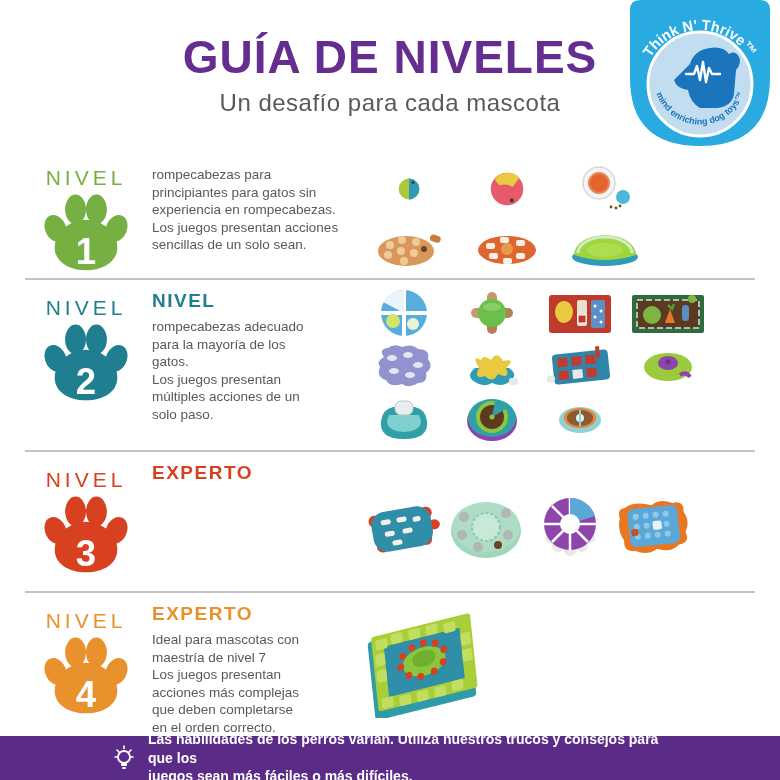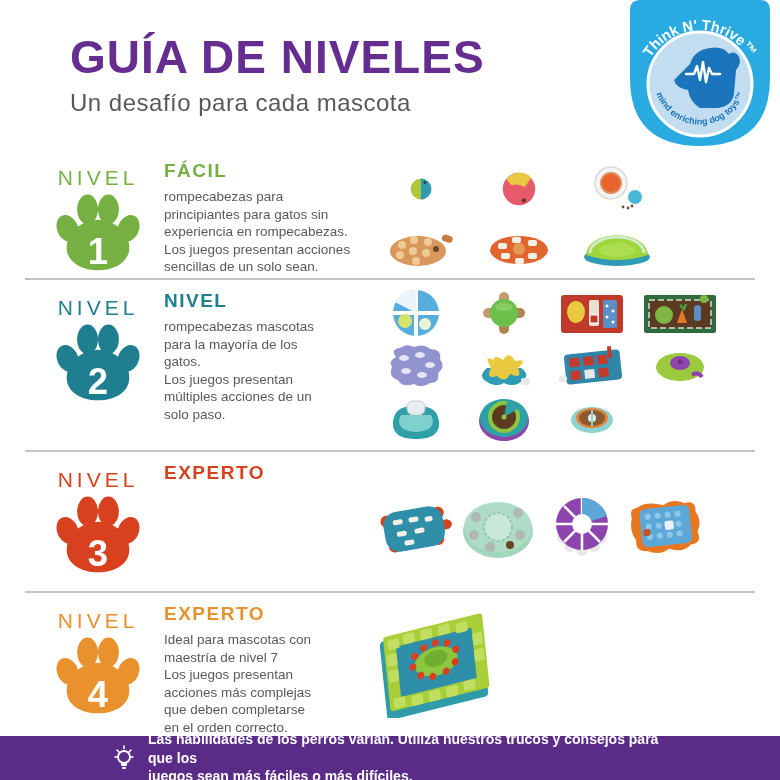--- a/index.html
+++ b/index.html
@@ -4,31 +4,31 @@
 <style>
   * { margin:0; padding:0; box-sizing:border-box; }
   html,body { background:#fff; }
   .page {
     width:780px; height:780px; position:relative; overflow:hidden;
     background:#fff; font-family:"Liberation Sans", sans-serif;
     display:flex; flex-direction:column;
   }
   
   .header { height:150px; position:relative; flex:0 0 auto; }
-  .title-block { width:640px; margin:0 auto; text-align:left; padding-top:30px; }
+  .title-block { width:640px; margin:0 auto; text-align:center; padding-top:30px; }
   .main-title {
     color:#662D91; font-size:46px; font-weight:800; letter-spacing:1px;
   }
   .subtitle { color:#58595B; font-size:24px; margin-top:5px; letter-spacing:0.5px; }
   .badge { position:absolute; top:0; right:10px; width:140px; height:148px; }
 
   
   .section {
     display:grid; grid-template-columns:124px 212px 1fr;
-    padding-left:36px; padding-right:16px; flex:0 0 auto;
+    padding-left:24px; padding-right:16px; flex:0 0 auto;
   }
   .sec-1 { height:128px; }
   .sec-2 { height:170px; }
   .sec-3 { height:139px; }
   .sec-4 { height:143px; }
   .divider { height:2px; background:#C4C4C4; margin:0 25px; flex:0 0 auto; }
 
   .level-col { text-align:center; padding-top:16px; }
   .nivel-label { font-size:21px; letter-spacing:4px; font-weight:400; }
   .paw { width:88px; height:80px; margin-top:2px; }
@@ -99,21 +99,20 @@
           <ellipse cx="15" cy="42" rx="12" ry="16" transform="rotate(-24 15 42)" fill="#76B043"></ellipse>
           <ellipse cx="38" cy="20" rx="12" ry="17" fill="#76B043"></ellipse>
           <ellipse cx="62" cy="20" rx="12" ry="17" fill="#76B043"></ellipse>
           <ellipse cx="85" cy="42" rx="12" ry="16" transform="rotate(24 85 42)" fill="#76B043"></ellipse>
           <path d="M50,32 C68,32 86,46 86,64 C86,80 70,90 50,90 C30,90 14,80 14,64 C14,46 32,32 50,32 Z" fill="#76B043"></path>
         </g>
         <text x="50" y="83" text-anchor="middle" font-size="42" font-weight="bold" fill="#fff">1</text>
       </svg>
     </div>
     <div class="text-col">
-      <div class="level-name c-green">FÁCIL</div>
       <div class="level-desc">rompecabezas para
 principiantes para gatos sin
 experiencia en rompecabezas.
 Los juegos presentan acciones
 sencillas de un solo sean.</div>
     </div>
     <div class="toys-col">
       <div class="toy-grid grid-1">
         <span class="toy">
           <svg width="32" height="32" viewBox="0 0 40 40">
@@ -186,21 +185,21 @@
         <ellipse cx="15" cy="42" rx="12" ry="16" transform="rotate(-24 15 42)" fill="#1F7E8F"></ellipse>
         <ellipse cx="38" cy="20" rx="12" ry="17" fill="#1F7E8F"></ellipse>
         <ellipse cx="62" cy="20" rx="12" ry="17" fill="#1F7E8F"></ellipse>
         <ellipse cx="85" cy="42" rx="12" ry="16" transform="rotate(24 85 42)" fill="#1F7E8F"></ellipse>
         <path d="M50,32 C68,32 86,46 86,64 C86,80 70,90 50,90 C30,90 14,80 14,64 C14,46 32,32 50,32 Z" fill="#1F7E8F"></path>
         <text x="50" y="83" text-anchor="middle" font-size="42" font-weight="bold" fill="#fff">2</text>
       </svg>
     </div>
     <div class="text-col">
       <div class="level-name c-teal">NIVEL</div>
-      <div class="level-desc">rompecabezas mascotas
+      <div class="level-desc">rompecabezas adecuado
 para la mayoría de los
 gatos.
 Los juegos presentan
 múltiples acciones de un
 solo paso.</div>
     </div>
     <div class="toys-col">
       <div class="toy-grid grid-2">
         <span class="toy">
           <svg width="50" height="50" viewBox="0 0 50 50">

